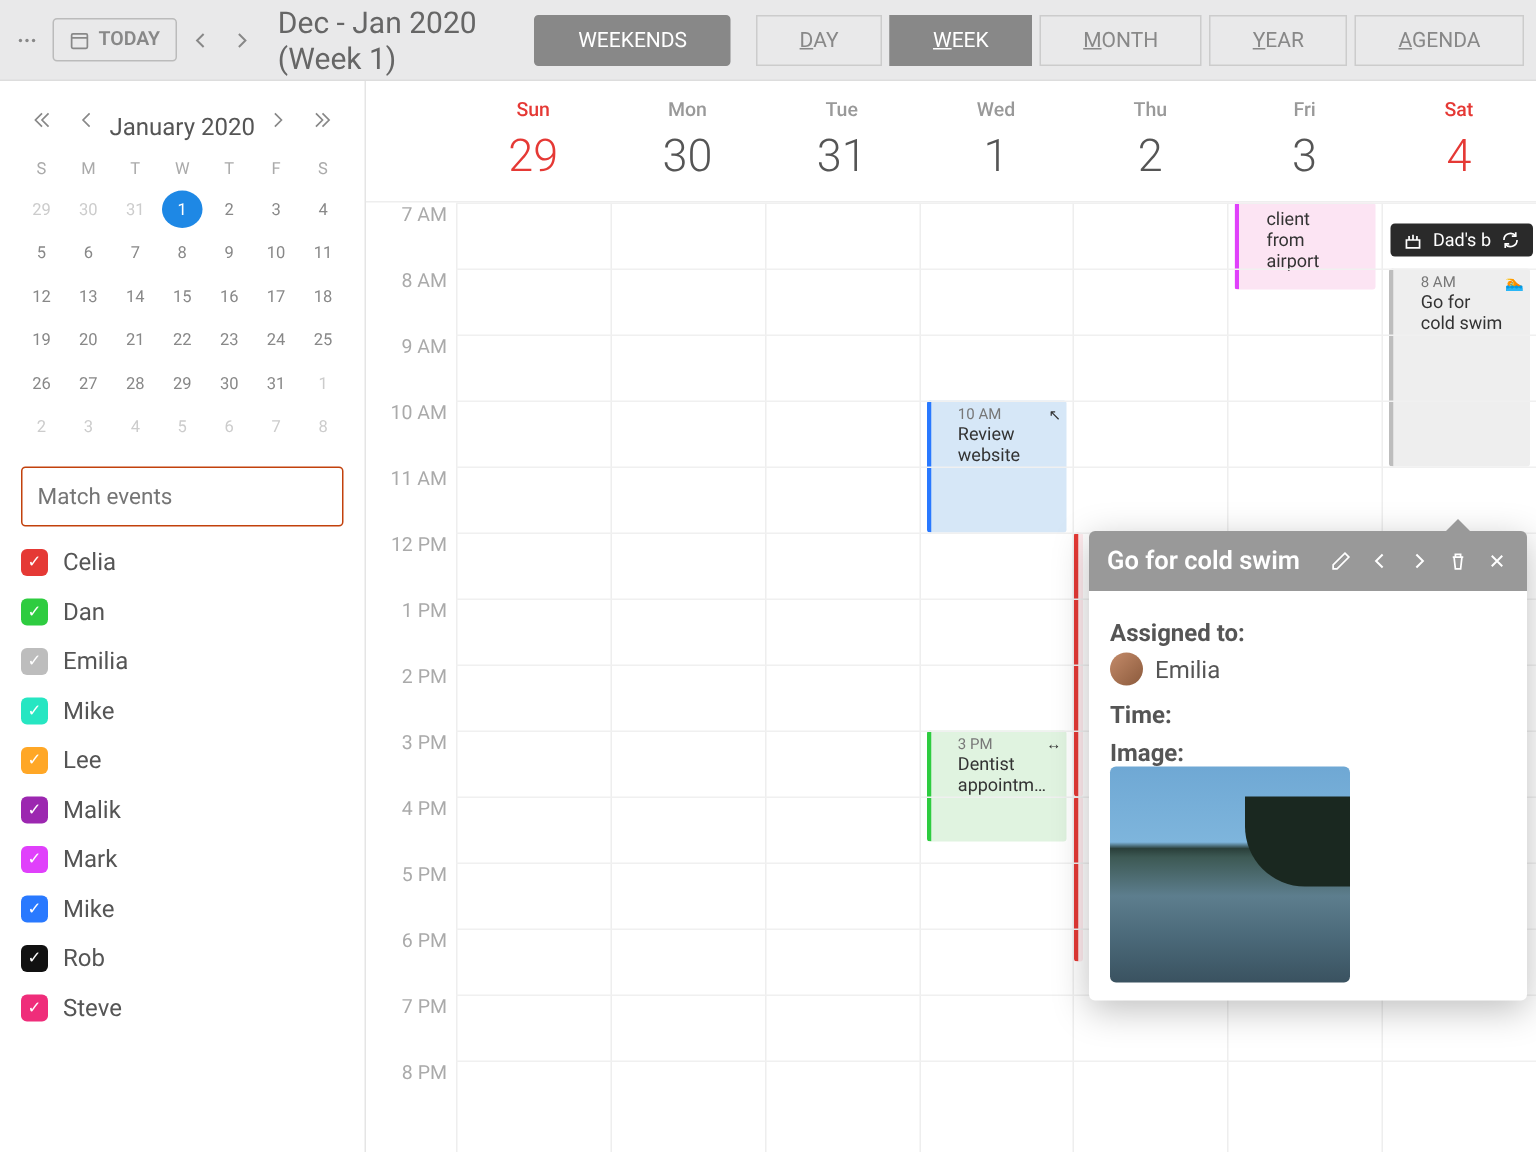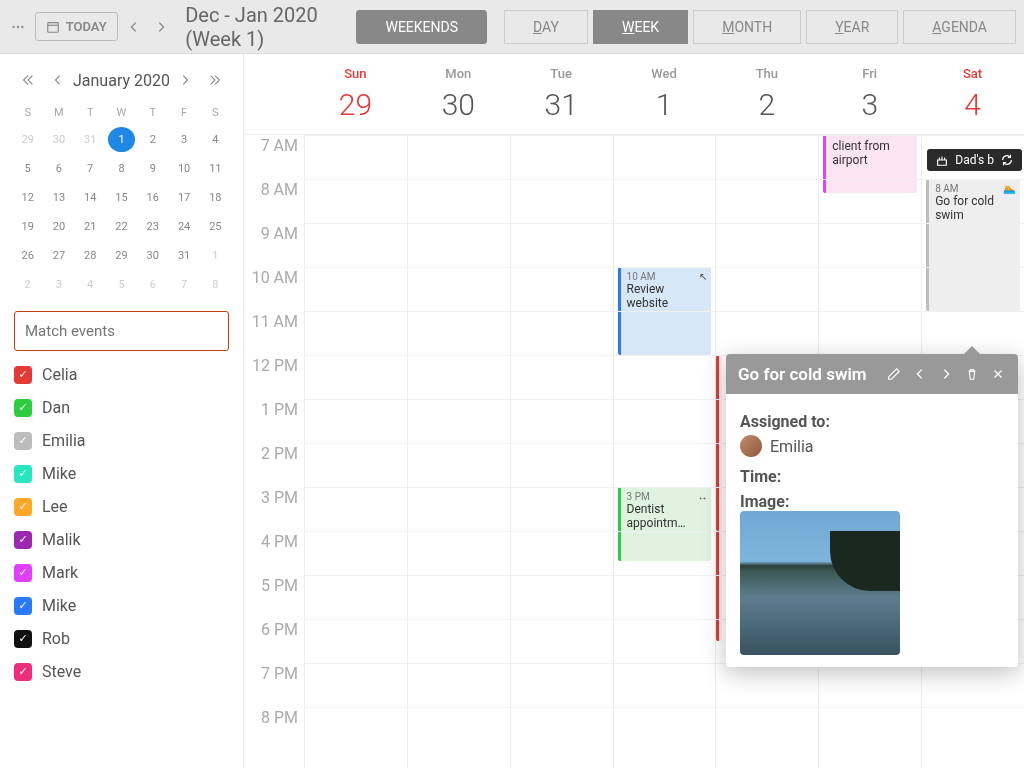--- a/index.html
+++ b/index.html
@@ -8,45 +8,45 @@
 .icon-btn{width:28px;height:28px;display:flex;align-items:center;justify-content:center;color:#888;cursor:pointer;border-radius:3px}
 .today-btn{border:1px solid #bbb;border-radius:3px;padding:6px 10px;display:flex;align-items:center;gap:6px;color:#888;font-weight:600;font-size:13px;background:#e9e9ea}
 .title{font-size:20px;font-weight:400;color:#666;margin-left:8px}
 .spacer{flex:1}
 .view-btn{padding:8px 28px;font-size:14px;color:#888;border:1px solid #ccc;background:#e9e9ea;margin-left:-1px}
 .view-btn.weekends{background:#888;color:#fff;border-color:#888;border-radius:3px;margin-right:12px}
 .view-btn.active{background:#888;color:#fff;border-color:#888}
 .u{text-decoration:underline}
 .main{display:flex;height:714px}
 .sidebar{width:244px;background:#fff;border-right:1px solid #e5e5e5;padding:12px 14px;overflow:hidden}
-.mini-nav{display:flex;align-items:center;justify-content:space-between;margin-bottom:8px;color:#888}
+.mini-nav{display:flex;align-items:flex-end;justify-content:space-between;margin-bottom:8px;color:#888}
 .mini-title{font-size:16px;color:#555}
 .mini-grid{display:grid;grid-template-columns:repeat(7,1fr);gap:4px;font-size:11px;text-align:center;color:#888}
 .mini-grid .hdr{font-weight:400;color:#aaa;padding:4px 0}
 .mini-grid .cell{padding:6px 0;cursor:pointer;border-radius:50%}
 .mini-grid .other{color:#ccc}
 .mini-grid .sel{background:#1e88e5;color:#fff}
 .search{width:100%;border:1px solid #c2410c;border-radius:3px;padding:10px;font-size:15px;margin:14px 0;color:#888}
 .res-list{display:flex;flex-direction:column;gap:14px}
 .res{display:flex;align-items:center;gap:10px;font-size:16px;color:#555}
 .chk{width:18px;height:18px;border-radius:4px;display:flex;align-items:center;justify-content:center;color:#fff;font-size:11px}
 .cal{flex:1;background:#fff;display:flex;flex-direction:column}
 .day-head{display:flex;border-bottom:1px solid #eee}
 .time-gutter{width:60px}
 .day-col{flex:1;text-align:center;padding:12px 0}
 .dow{font-size:13px;color:#999;font-weight:500}
 .dnum{font-size:30px;font-weight:300;color:#555;margin-top:6px}
 .weekend .dow,.weekend .dnum{color:#e53935}
 .grid{flex:1;overflow:hidden;display:flex;position:relative}
 .hours{width:60px;display:flex;flex-direction:column}
-.hour{height:44px;font-size:16px;color:#aaa;text-align:right;padding-right:6px;border-top:1px solid transparent}
+.hour{height:44px;font-size:13px;color:#aaa;text-align:right;padding-right:6px;border-top:1px solid transparent}
 .slots{flex:1;display:grid;grid-template-columns:repeat(7,1fr);position:relative}
 .slots .col{border-left:1px solid #eee;position:relative}
 .slots .row{position:absolute;left:0;right:0;height:44px;border-top:1px solid #f0f0f0}
-.event{position:absolute;left:4px;right:4px;border-radius:2px;padding:4px 6px;font-size:12px;color:#333;overflow:hidden;border-left:3px solid}
+.event{position:absolute;left:4px;right:4px;border-radius:2px;padding:4px 18px;font-size:12px;color:#333;overflow:hidden;border-left:3px solid}
 .ev-time{font-size:10px;color:#777}
 .allday{position:absolute;right:2px;top:14px;background:#2a2a2a;color:#fff;font-size:12px;padding:4px 8px;border-radius:3px;display:flex;align-items:center;gap:6px}
 .tooltip{position:absolute;left:726px;top:354px;width:292px;background:#fff;border-radius:4px;box-shadow:0 6px 24px rgba(0,0,0,0.25);z-index:10}
 .tip-head{background:#999;color:#fff;padding:10px 12px;display:flex;align-items:center;gap:10px;border-radius:4px 4px 0 0}
 .tip-title{font-size:17px;font-weight:600;flex:1}
 .tip-icn{width:16px;height:16px;display:flex;align-items:center;justify-content:center;cursor:pointer}
 .tip-body{padding:12px 14px}
 .tip-label{font-weight:700;color:#555;margin-top:6px}
 .tip-row{display:flex;align-items:center;gap:8px;margin:4px 0 10px 0;color:#555}
 .avatar{width:22px;height:22px;border-radius:50%;background:linear-gradient(135deg,#c48b6a,#8b5a3c)}

